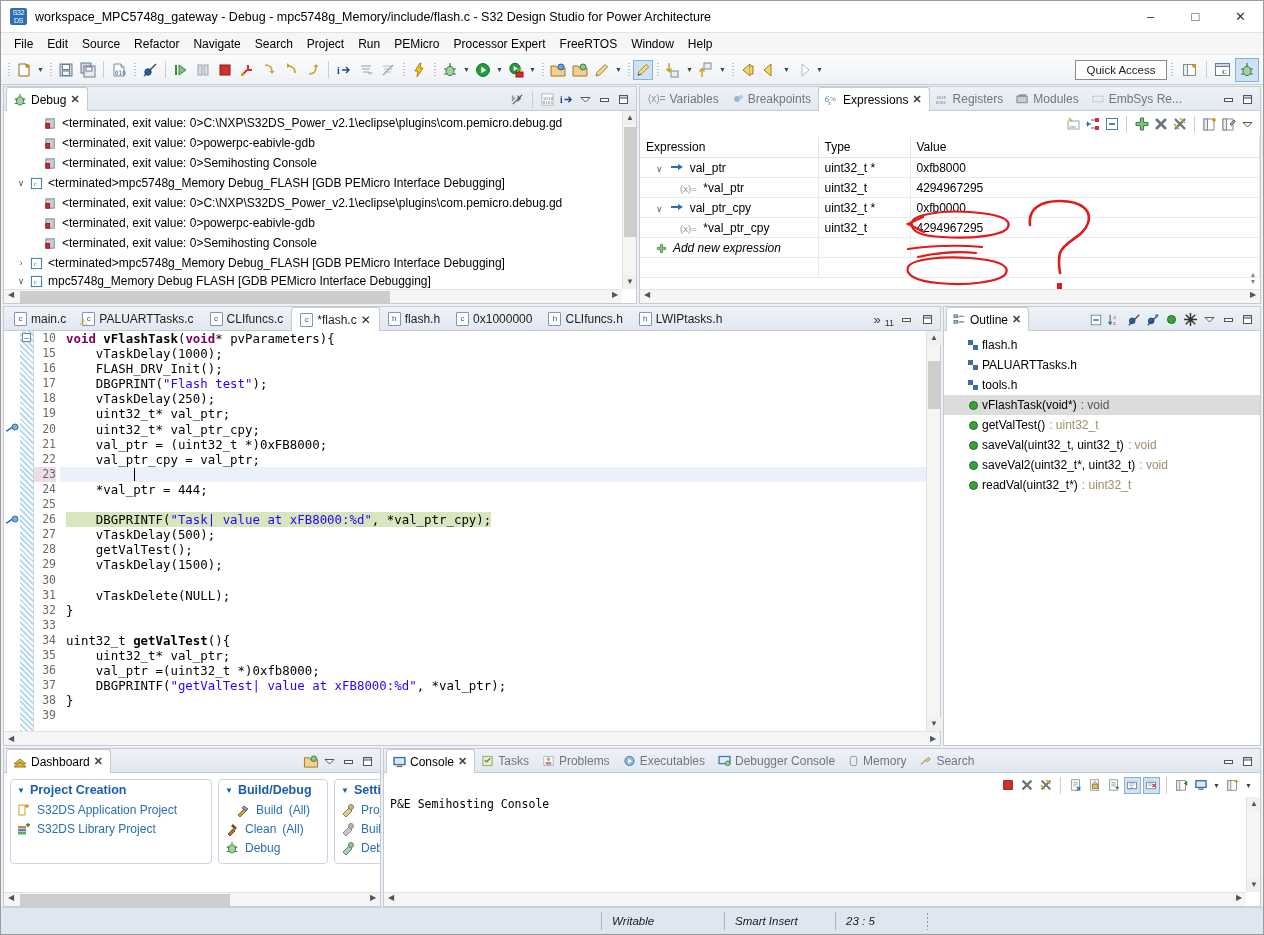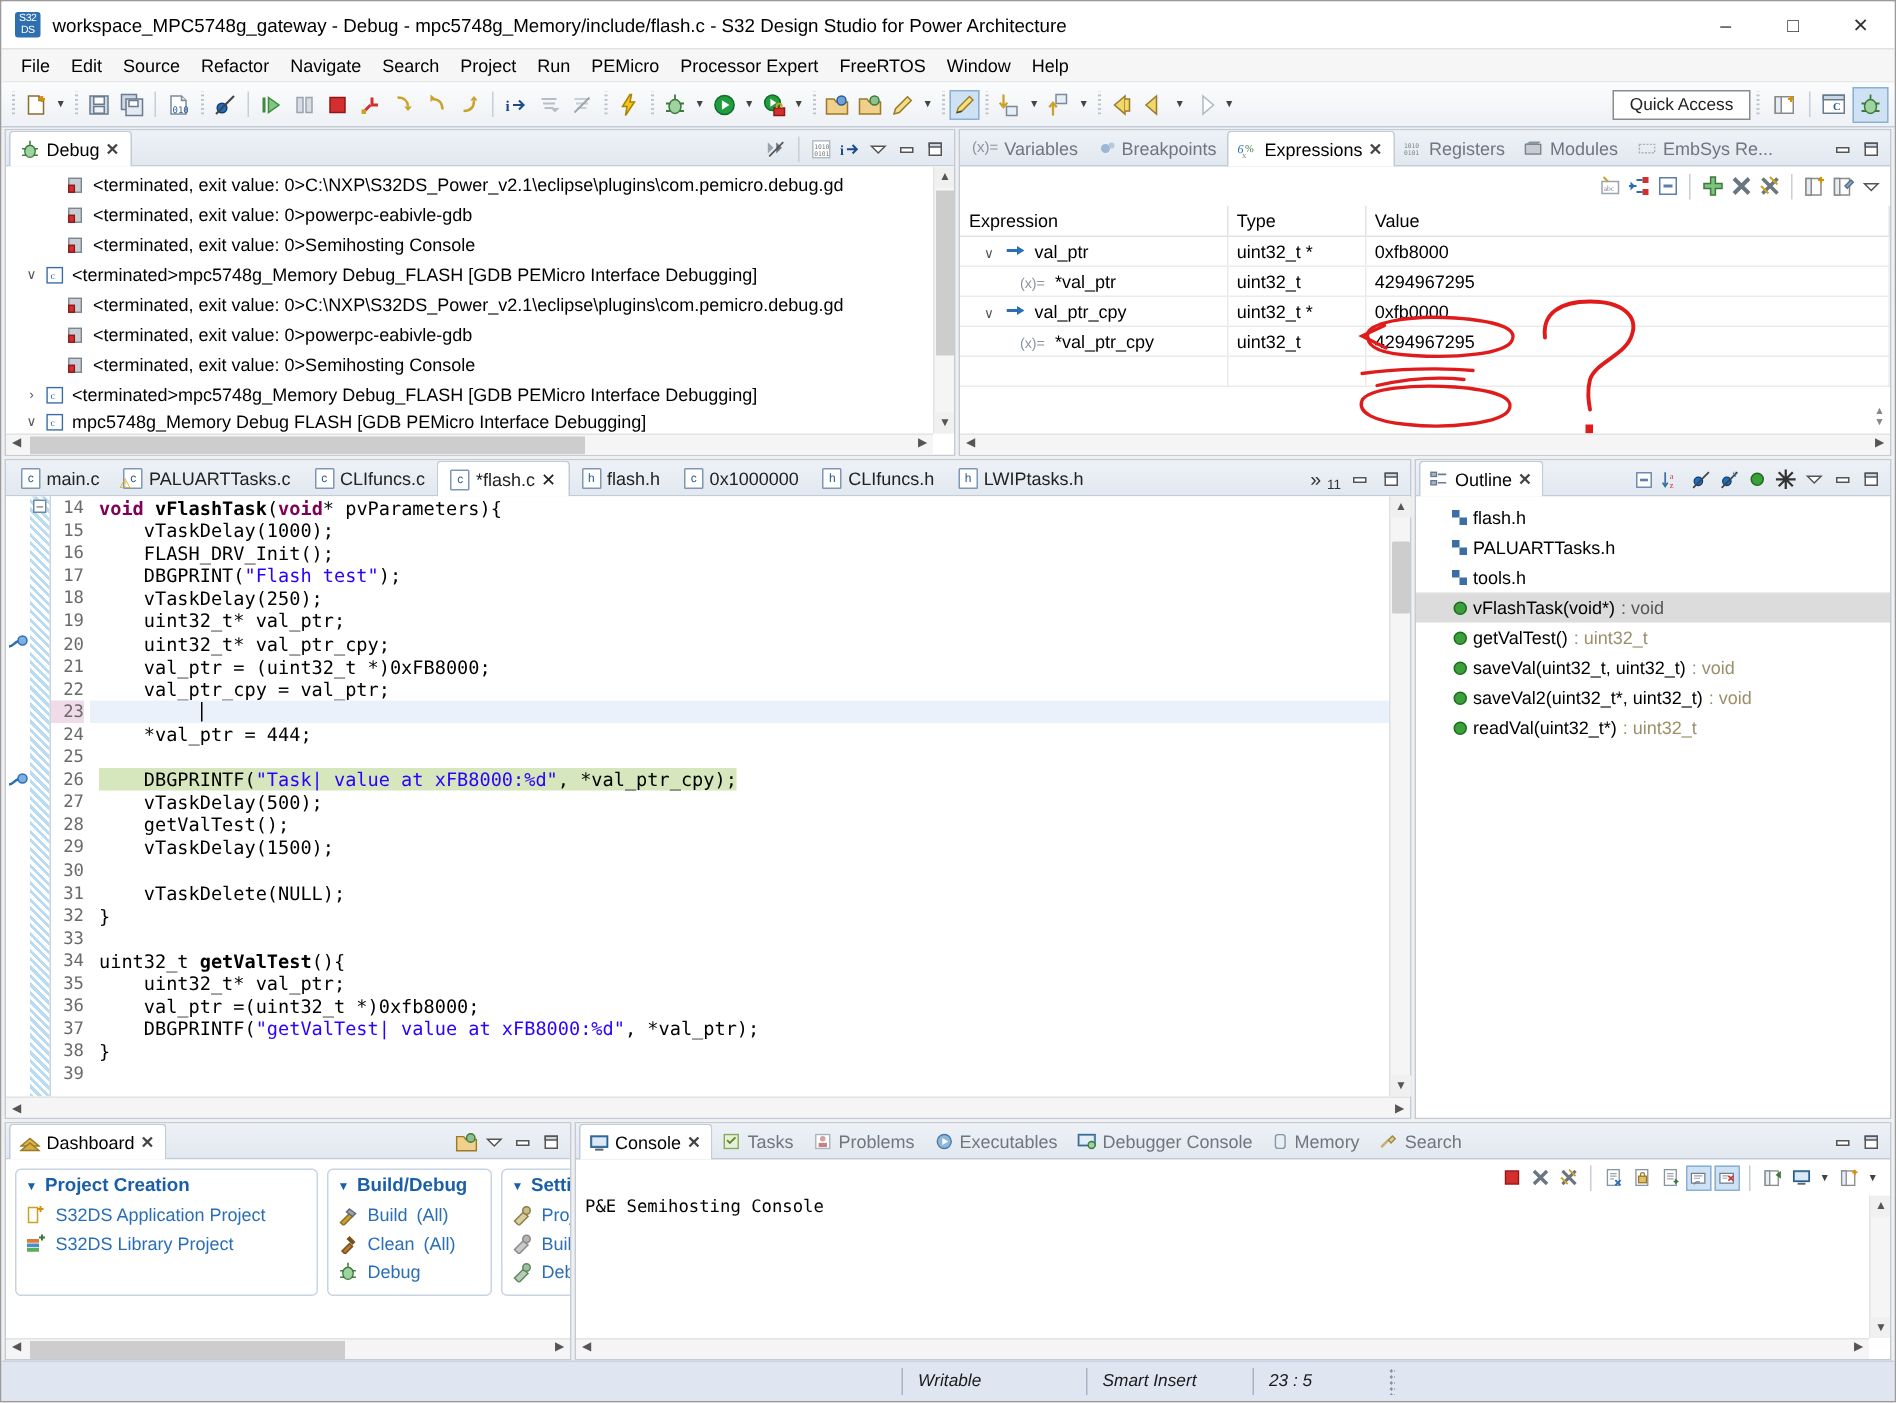--- a/index.html
+++ b/index.html
@@ -790,20 +790,30 @@
               </tr>
               <tr>
                 <td class="exrow-ind2">
                   <span style="display:inline-block;width:20px;color:#8a93a0;font-size:9.5px;">(x)=</span>
                   <span>*val_ptr_cpy</span>
                 </td>
                 <td>uint32_t</td>
                 <td>4294967295</td>
               </tr>
               <tr>
+                <td class="exrow-ind1" style="font-style:italic;">
+                  <span style="display:inline-block;width:14px;vertical-align:-2px;"><svg width="11" height="11" viewBox="0 0 16 16">
+                        <path d="M6.4 2h3.2v4.4H14v3.2H9.6V14H6.4V9.6H2V6.4h4.4z" fill="#7ec47e" stroke="#3c7a3c"></path>
+                      </svg></span>
+                  <span>Add new expression</span>
+                </td>
+                <td></td>
+                <td></td>
+              </tr>
+              <tr>
                 <td></td>
                 <td></td>
                 <td></td>
               </tr>
             </tbody>
           </table>
 
           <svg class="ex-anno" width="620" height="180" viewBox="0 0 620 180">
             <g fill="none" stroke="#e01b1b" stroke-width="2.2" stroke-linecap="round">
 
@@ -896,21 +906,21 @@
               <svg width="14" height="13" viewBox="0 0 14 13">
                   <path d="M1 9c3 0 4-4 8-4" stroke="#2a6fb5" stroke-width="1.6" fill="none"></path>
                   <circle cx="10" cy="5" r="3" fill="#7fb0dd" stroke="#2a6fb5"></circle>
                 </svg>
             </div>
           </div>
           <div class="fold-strip">
             <div style="position:absolute;left:2px;top:2px;width:9px;height:9px;border:1px solid #6a8aa8;background:#fff;font-size:8px;line-height:7px;text-align:center;color:#333;">–</div>
           </div>
           <div class="gutter">
-            <div class="gl">14</div>
+            <div class="gl">10</div>
             <div class="gl">15</div>
             <div class="gl">16</div>
             <div class="gl">17</div>
             <div class="gl">18</div>
             <div class="gl">19</div>
             <div class="gl">20</div>
             <div class="gl">21</div>
             <div class="gl">22</div>
             <div class="gl cur-line" style="background:#f0dbe8;">23</div>
             <div class="gl">24</div>
@@ -1172,21 +1182,21 @@
                   </span>
                 <span class="lbl">S32DS Library Project</span>
               </div>
             </div>
 
             <div class="dash-sec" style="width:110px;flex:0 0 110px;">
               <div class="dash-title">
                 <span style="color:#1a5fa8;font-size:8px;">▼</span>
                 <span>Build/Debug</span>
               </div>
-              <div class="dash-link" style="margin-top:3px;">
+              <div class="dash-link" style="margin-top:3px;justify-content:center;">
                 <span>
                     <svg width="14" height="14" viewBox="0 0 14 14">
                       <path d="M2 12l6-6 2 2-6 6z" fill="#c9a227" stroke="#8a6d2f"></path>
                       <path d="M8 3l4 3-2 2-4-3z" fill="#9aa4ae" stroke="#5f6872"></path>
                     </svg>
                   </span>
                 <span class="lbl">Build</span>
                 <span class="lbl">(All)</span>
               </div>
               <div class="dash-link">

